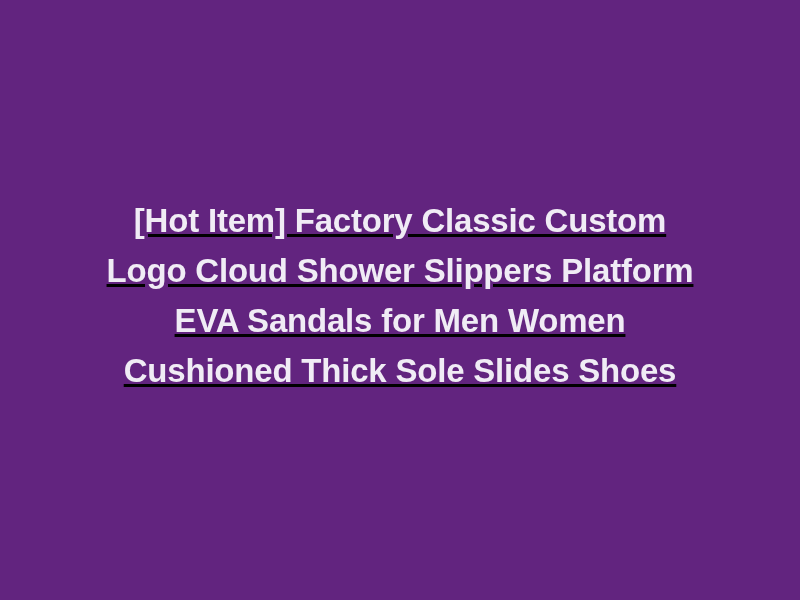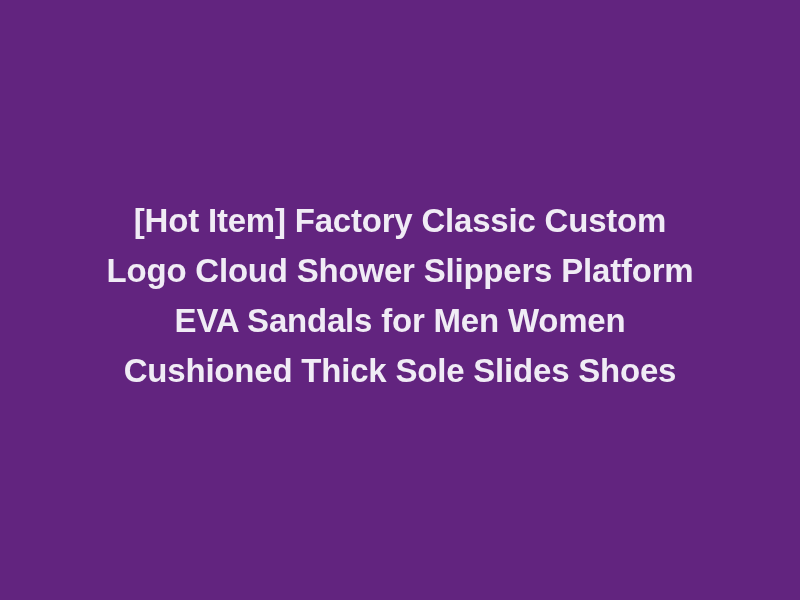--- a/index.html
+++ b/index.html
@@ -18,20 +18,21 @@
 
   #title-card {
     position: relative;
     box-sizing: border-box;
     width: 800px;
     height: 600px;
     background-color: #62247f;
     display: flex;
     align-items: center;
     justify-content: center;
+    text-decoration: underline;
   }
 
   #title-block {
     width: 720px;
     text-align: center;
     padding: 0 12px;
     box-sizing: border-box;
     
     transform: translateY(-5px);
   }

